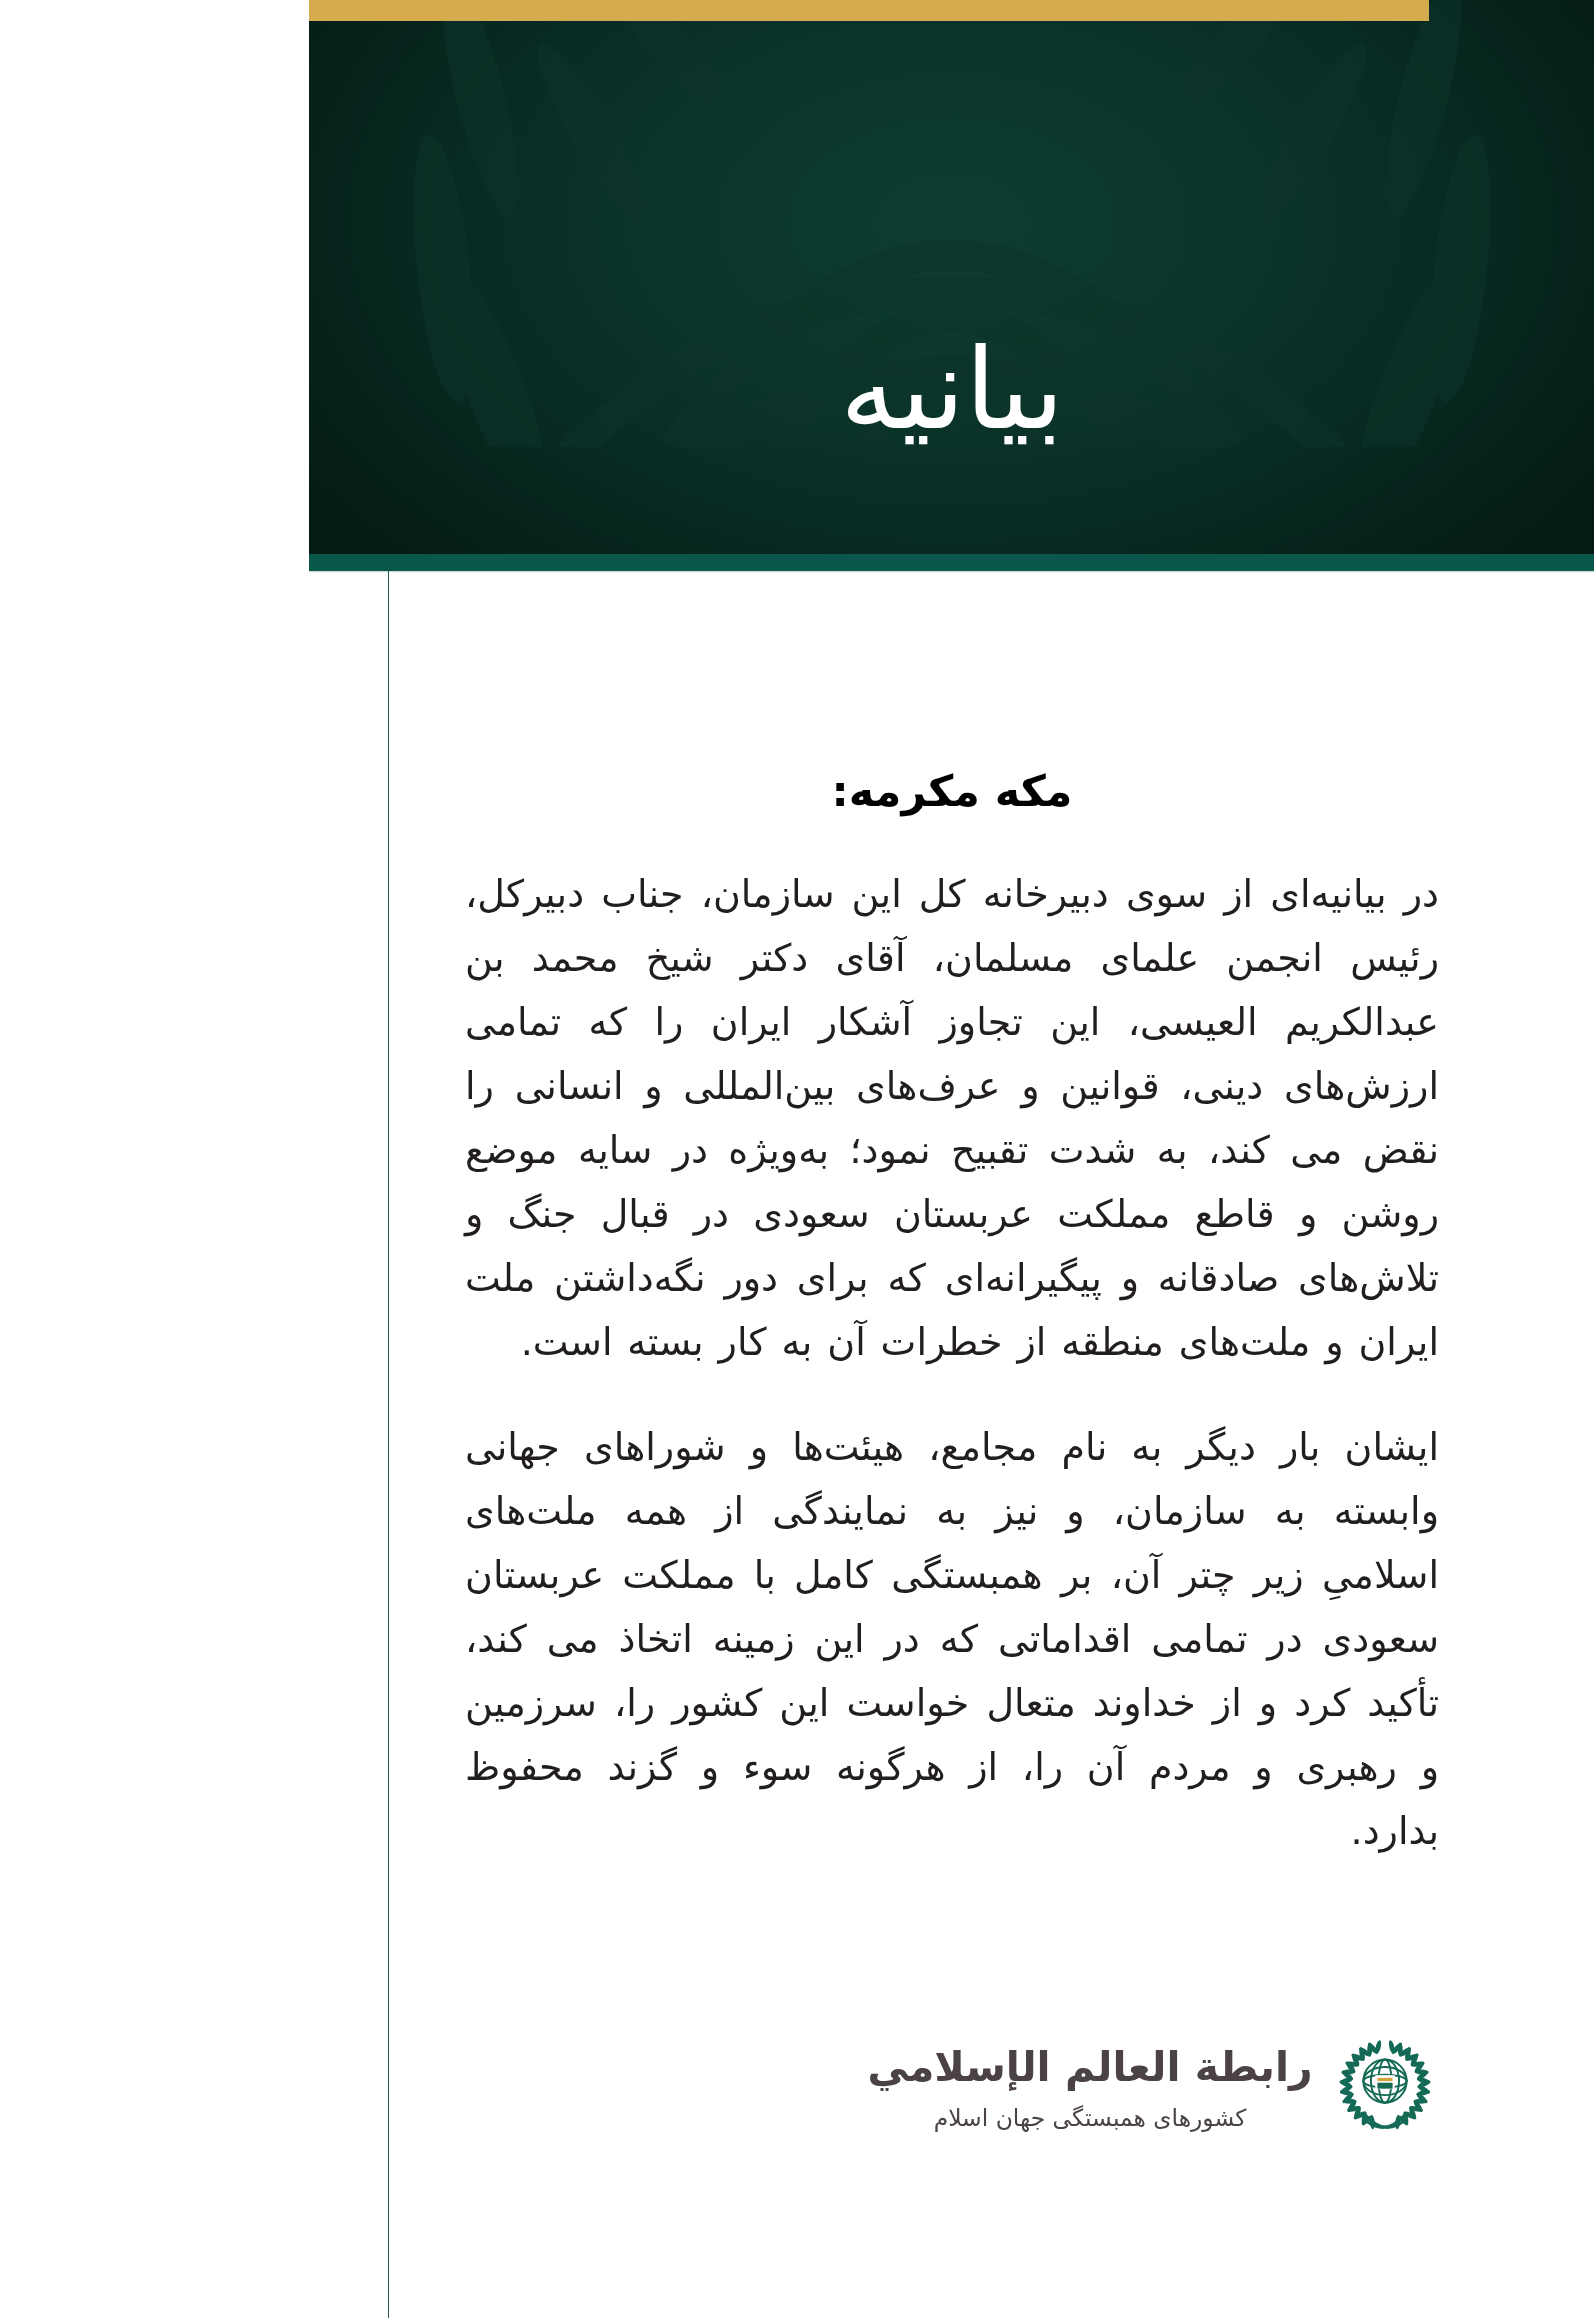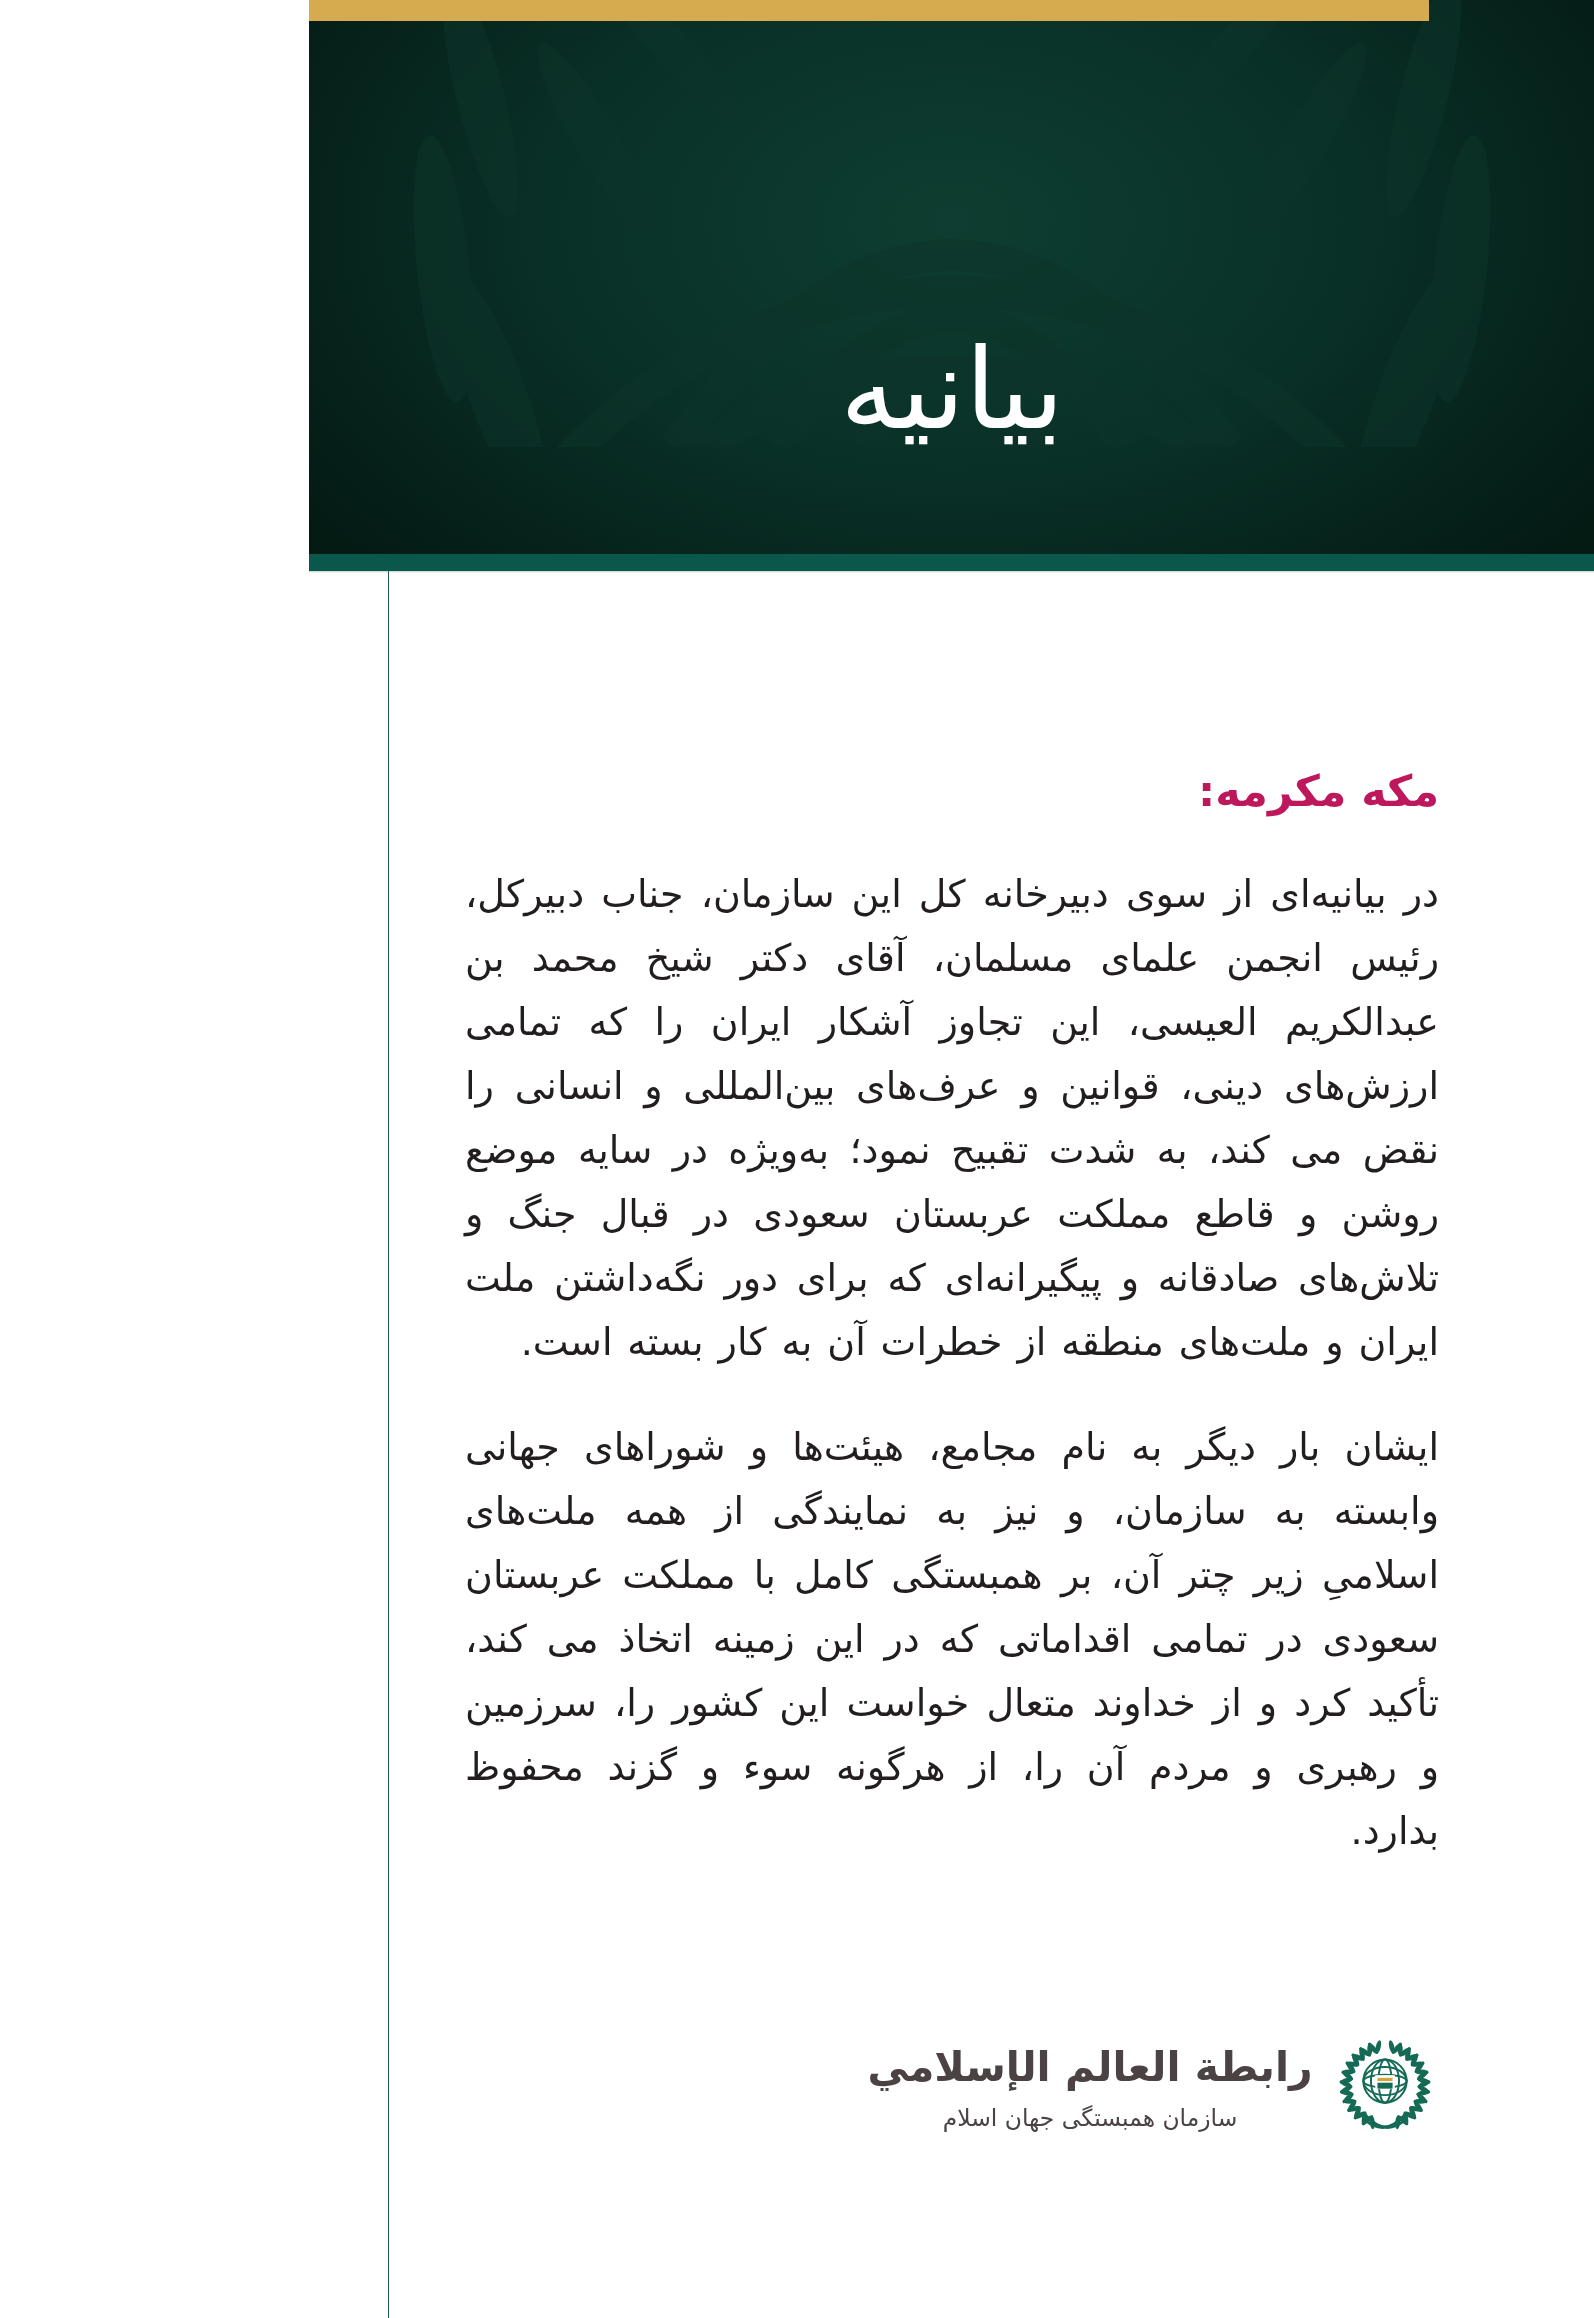--- a/index.html
+++ b/index.html
@@ -71,22 +71,23 @@
   
   .content {
     position: relative;
     padding: 190px 156px 0 156px;
     direction: rtl;
     color: #221e1f;
   }
   .salutation {
     font-size: 43px;
     font-weight: bold;
-    color: #be185d;
+    color: #000000;
     line-height: 1.4;
+    text-align: center;
   }
   .content p {
     margin-top: 41px;
     font-size: 38px;
     line-height: 64px;
     text-align: justify;
     text-justify: inter-word;
     word-spacing: 2.8px;
     color: #221e1f;
   }
@@ -282,19 +283,19 @@
           <ellipse cx="100" cy="95" rx="40" ry="12"></ellipse>
         </g>
 
         <rect x="82" y="84" width="36" height="26" fill="#ffffff"></rect>
         <rect x="86" y="89" width="28" height="6" fill="#d2a63c"></rect>
         <rect x="86" y="98" width="28" height="11" fill="#156a56"></rect>
       </svg>
 
       <div class="logo-text">
         <div class="logo-calligraphy">رابطة العالم الإسلامي</div>
-        <div class="logo-orgname">سازمان همبستگی جهان اسلام</div>
+        <div class="logo-orgname">کشورهای همبستگی جهان اسلام</div>
       </div>
     </div>
 
   </main>
 </div>
 
 
 </body></html>

